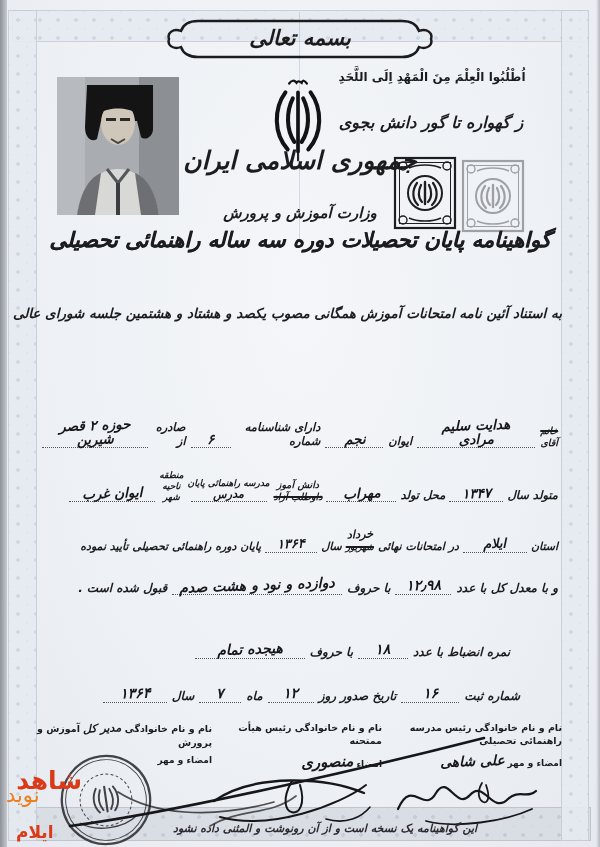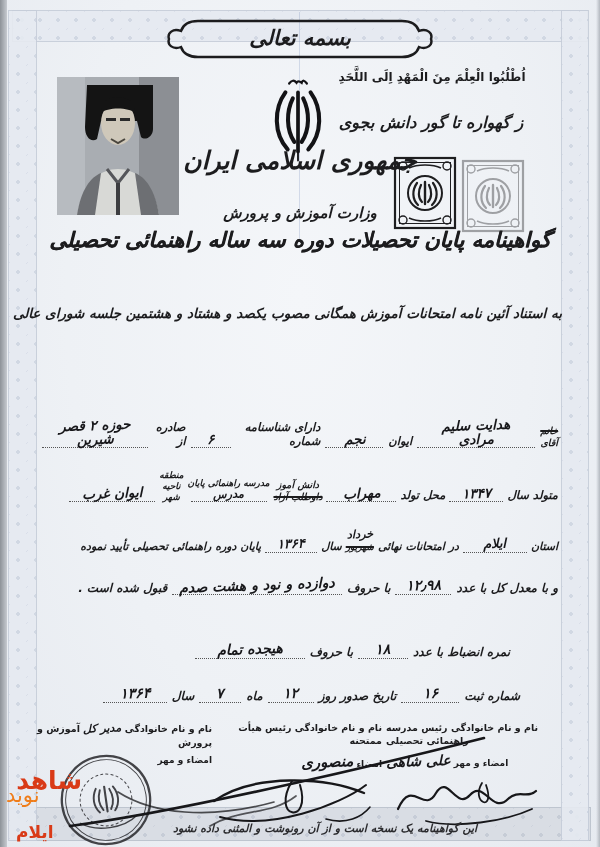--- a/index.html
+++ b/index.html
@@ -62,21 +62,21 @@
   .row-identity{top:418px;font-size:11.5px;}
   .row-birth{top:470px;font-size:11.5px;gap:4px;}
   .row-province{top:528px;font-size:11px;gap:4px;}
   .row-gpa{top:578px;font-size:12px;}
   .row-discipline{top:642px;font-size:12px;right:90px;left:auto;}
   .row-registration{top:686px;font-size:12px;right:80px;left:auto;}
 
   .sig-label{font-size:9.5px;font-weight:700;direction:rtl;line-height:1.35;}
   .sig-sub{font-size:9px;font-weight:700;direction:rtl;margin-top:5px;}
   .sig-col{position:absolute;top:722px;width:176px;}
-  .sig-right{right:38px;text-align:left;}
+  .sig-right{right:38px;text-align:right;}
   .sig-mid{right:218px;text-align:right;}
   .sig-left{left:36px;text-align:right;}
   .sig-svg{display:block;}
 
   .seal{position:absolute;left:58px;top:752px;width:96px;height:96px;opacity:.88;transform:rotate(-8deg);}
   .longstroke{position:absolute;left:60px;top:730px;width:430px;height:104px;}
 
   .wm{position:absolute;left:6px;top:768px;width:78px;height:74px;}
   .wm-w2{position:absolute;top:0;right:2px;font-size:25px;font-weight:900;line-height:1;}
   .wm-w1{position:absolute;top:17px;left:0;font-size:21px;font-weight:400;line-height:1;}

